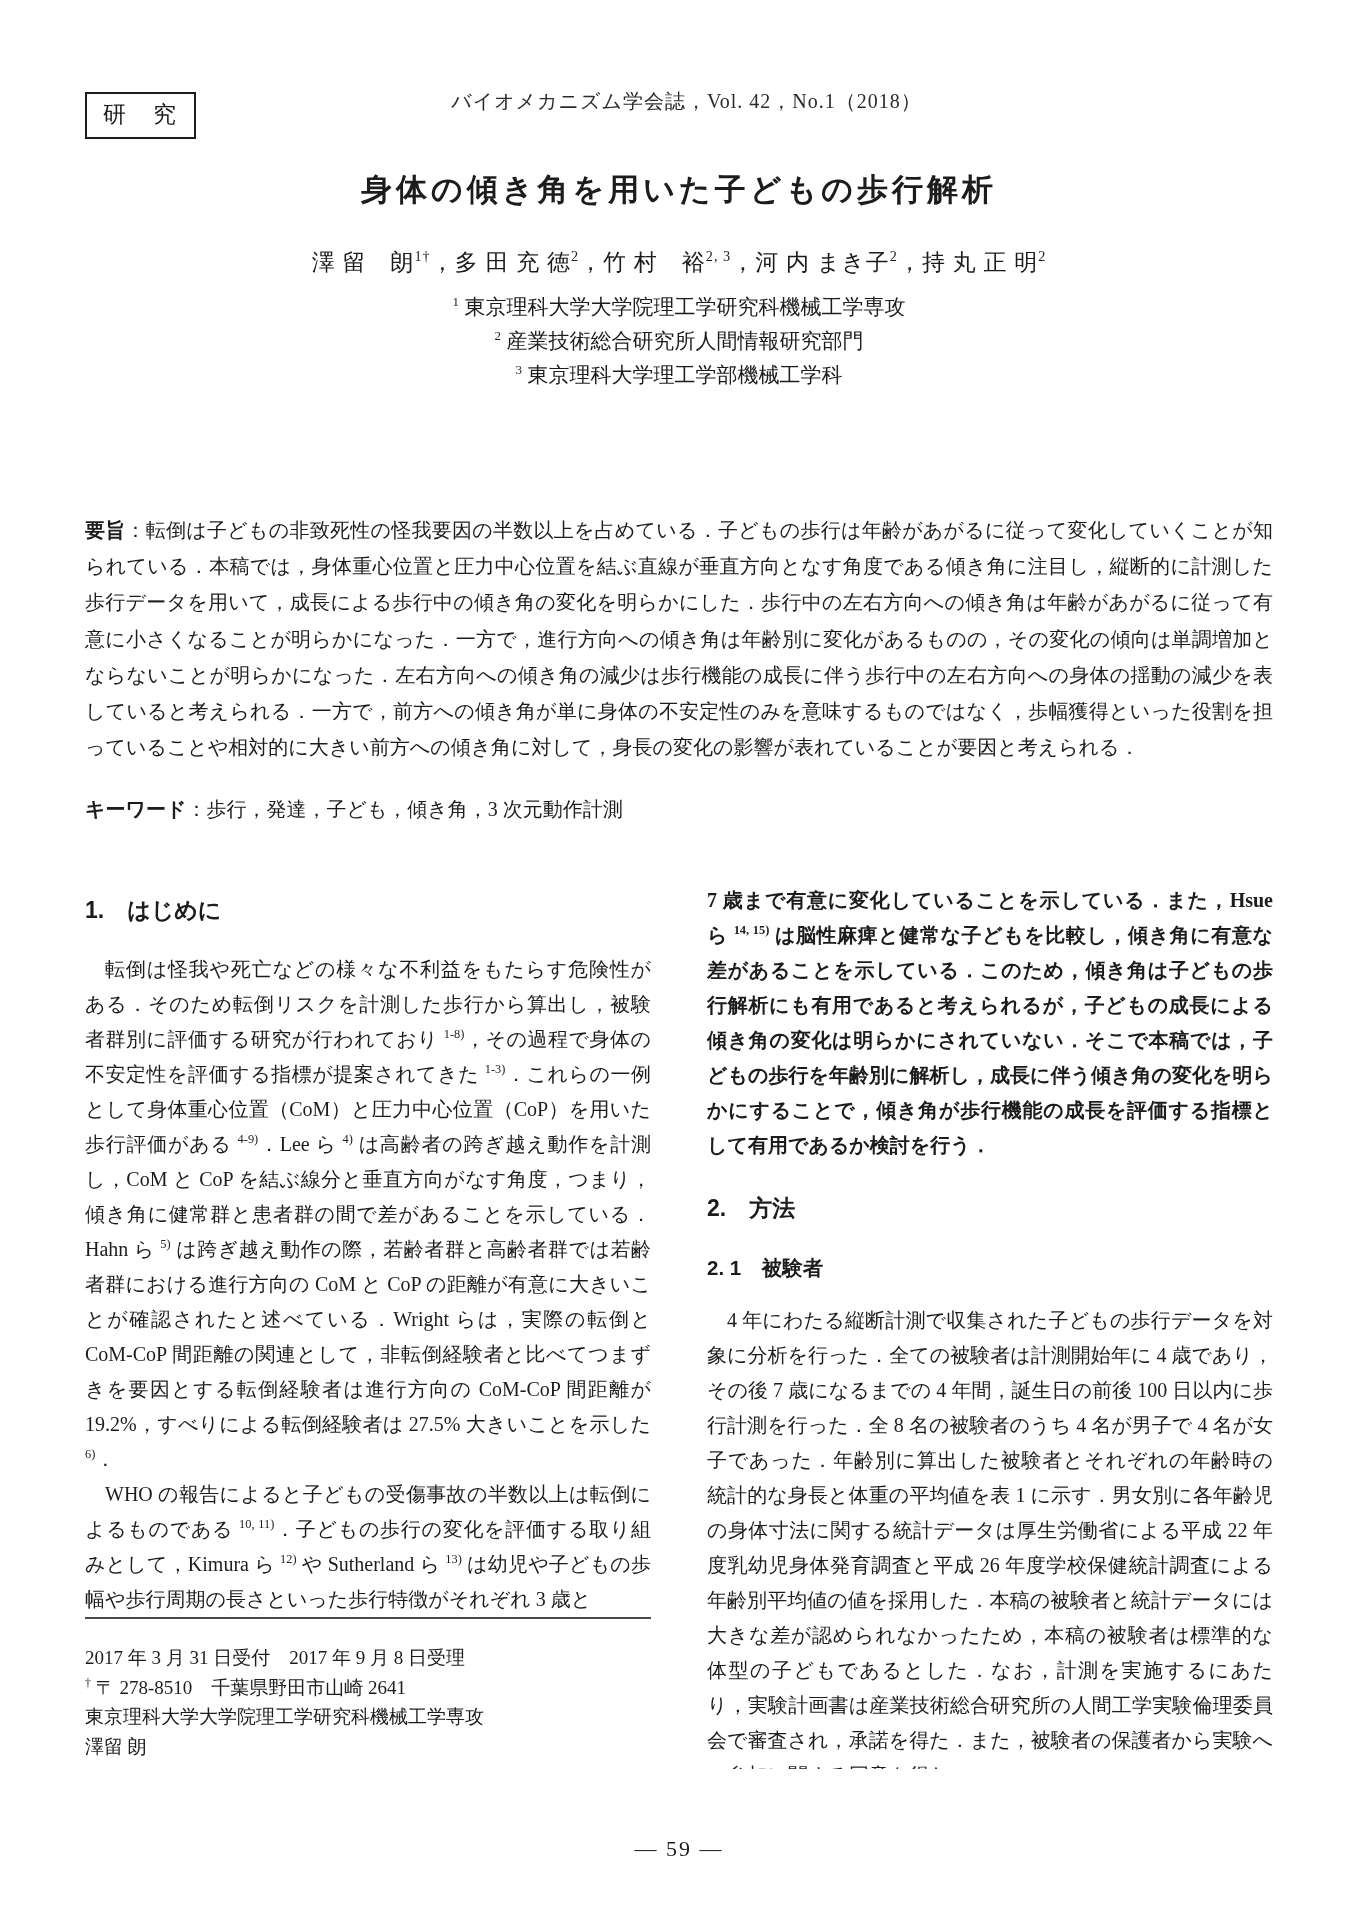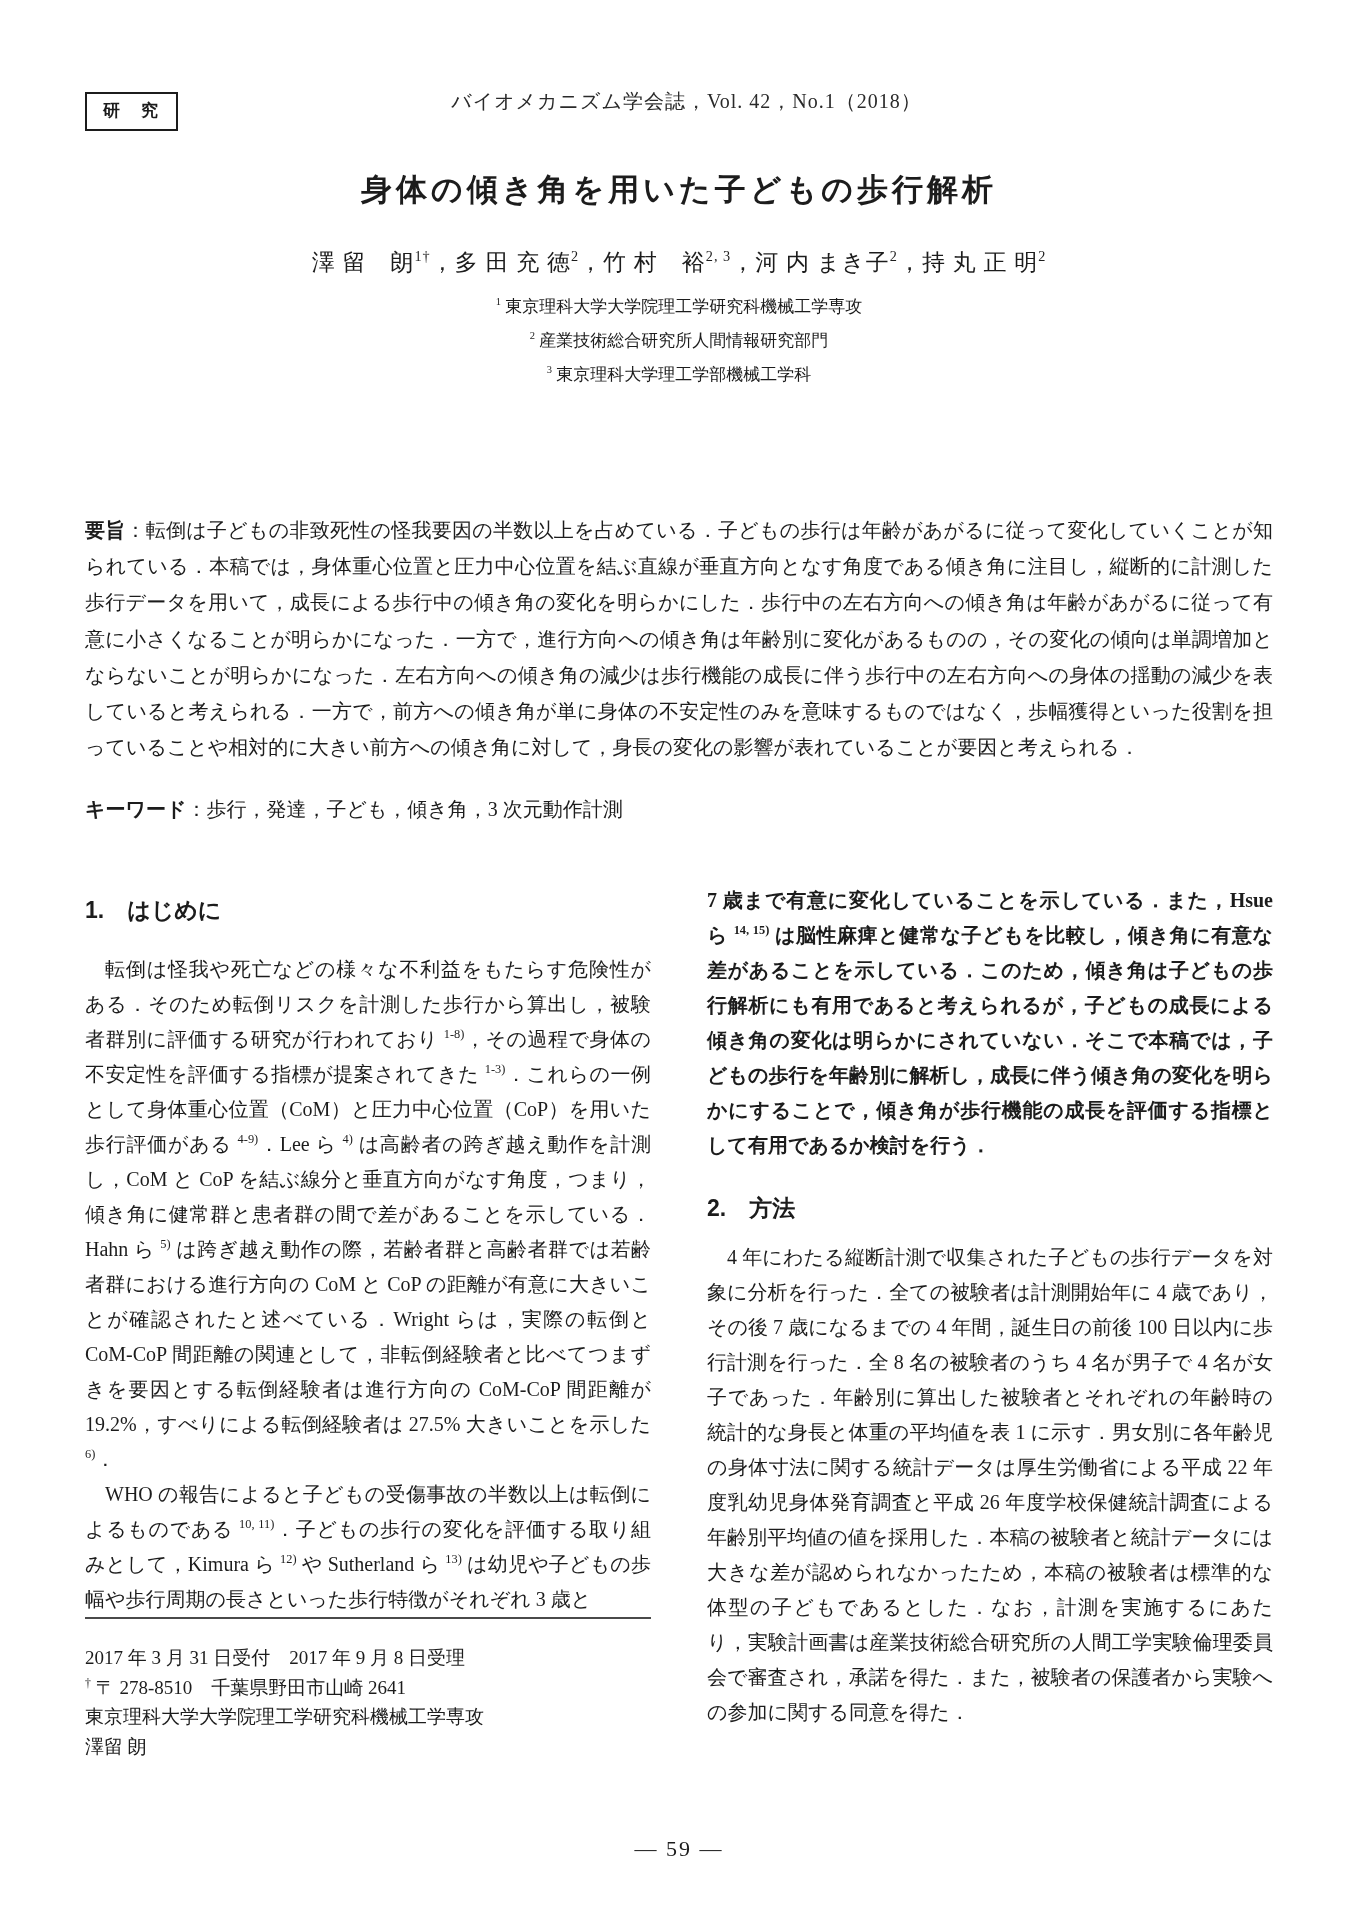--- a/index.html
+++ b/index.html
@@ -20,42 +20,42 @@
     font-size:20px;
     letter-spacing:1px;
     color:#2a2a2a;
     margin-left:15px;
   }
   .category-box{
     position:absolute;
     left:85px;top:92px;
     border:2px solid #1c1c1c;
     padding:5px 16px 7px 16px;
-    font-weight:bold;
-    font-size:17px;
+    font-weight:normal;
+    font-size:23px;
     letter-spacing:2px;
   }
   h1.title{
     margin:54px 0 0 0;
     text-align:center;
     font-size:31px;
     font-weight:bold;
     letter-spacing:4px;
   }
   .authors{
     margin-top:36px;
     text-align:center;
     font-size:23px;
     letter-spacing:1px;
     font-family:Liberation Serif, serif;
   }
   .affiliations{
     margin-top:12px;
     text-align:center;
-    font-size:17px;
+    font-size:21px;
     line-height:34px;
   }
   sup{font-size:0.62em;line-height:0;}
 
   .abstract{
     margin:120px 0 0 0;
     font-size:20px;
     line-height:36.2px;
     text-align:justify;
     text-justify:inter-ideograph;
@@ -160,20 +160,21 @@
         <div>東京理科大学大学院理工学研究科機械工学専攻</div>
         <div>澤留 朗</div>
         <div>Tel: 04-7124-1501　Fax: 04-7123-9814</div>
 
       </div>
     </div>
 
     <div class="col">
       <p class="cont">7 歳まで有意に変化していることを示している．また，Hsue ら <sup>14, 15)</sup> は脳性麻痺と健常な子どもを比較し，傾き角に有意な差があることを示している．このため，傾き角は子どもの歩行解析にも有用であると考えられるが，子どもの成長による傾き角の変化は明らかにされていない．そこで本稿では，子どもの歩行を年齢別に解析し，成長に伴う傾き角の変化を明らかにすることで，傾き角が歩行機能の成長を評価する指標として有用であるか検討を行う．</p>
       <h3 class="mid">2.　方法</h3>
+      <h4>2. 1　被験者</h4>
       <p class="indent">4 年にわたる縦断計測で収集された子どもの歩行データを対象に分析を行った．全ての被験者は計測開始年に 4 歳であり，その後 7 歳になるまでの 4 年間，誕生日の前後 100 日以内に歩行計測を行った．全 8 名の被験者のうち 4 名が男子で 4 名が女子であった．年齢別に算出した被験者とそれぞれの年齢時の統計的な身長と体重の平均値を表 1 に示す．男女別に各年齢児の身体寸法に関する統計データは厚生労働省による平成 22 年度乳幼児身体発育調査と平成 26 年度学校保健統計調査による年齢別平均値の値を採用した．本稿の被験者と統計データには大きな差が認められなかったため，本稿の被験者は標準的な体型の子どもであるとした．なお，計測を実施するにあたり，実験計画書は産業技術総合研究所の人間工学実験倫理委員会で審査され，承諾を得た．また，被験者の保護者から実験への参加に関する同意を得た．</p>
     </div>
 
   </div>
 
   <div class="page-number">― 59 ―</div>
 
 </div>
 
 </body></html>

